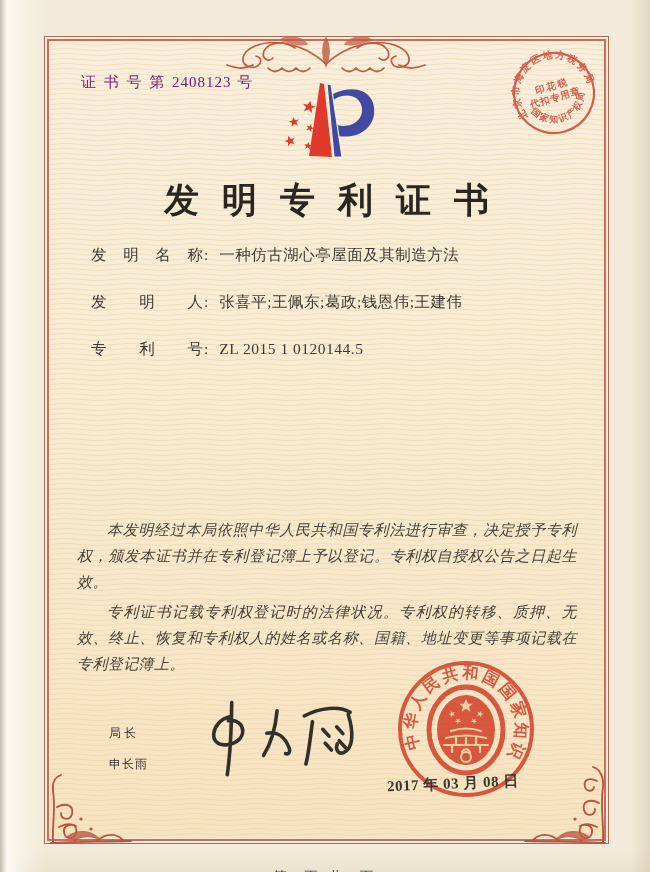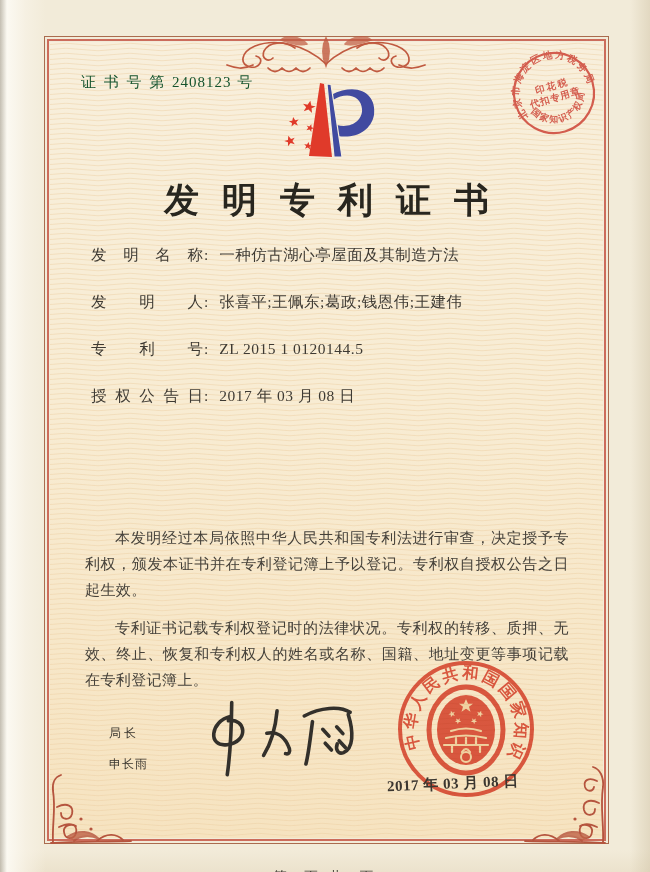--- a/index.html
+++ b/index.html
@@ -14,34 +14,34 @@
   }
   .frame{
     position:absolute;left:44px;top:36px;width:563px;height:806px;
     border:1px solid #aa6b4e;
   }
   .frame-inner{
     position:absolute;inset:2px;border:2px solid rgba(193,72,55,.78);
   }
   .guilloche{position:absolute;left:5px;top:5px;}
   .abs{position:absolute;}
-  .cert-no{left:36px;top:36px;font-size:15px;color:#14532d;letter-spacing:2px;}
+  .cert-no{left:36px;top:36px;font-size:15px;color:#701a75;letter-spacing:2px;}
   .cert-no .num{letter-spacing:1px;}
   .doc-title{
     left:0;top:140px;width:100%;text-align:center;
     font-size:35px;font-weight:600;color:#28261f;
     letter-spacing:23px;text-indent:23px;white-space:nowrap;
   }
   .fields{left:46px;top:208px;width:490px;}
   .field-row{height:21px;margin-bottom:26px;font-size:15.5px;color:#3e3a33;white-space:nowrap;}
   .field-label{display:inline-block;width:112px;text-align:justify;text-align-last:justify;-moz-text-align-last:justify;color:#3e3a33;}
   .field-colon{display:inline-block;margin-left:1px;}
   .field-value{margin-left:11px;letter-spacing:.5px;}
   .body-text{left:28px;top:476px;width:508px;color:#45413a;}
-  .body-text p{margin:12px;font-size:15px;line-height:26px;text-indent:2em;text-align:justify;letter-spacing:.4px;}
+  .body-text p{margin:4px;font-size:15px;line-height:26px;text-indent:2em;text-align:justify;letter-spacing:.4px;font-style:italic;}
   .signer-title{left:64px;top:688px;font-size:12px;color:#3a362f;letter-spacing:3px;}
   .signer-name{left:64px;top:719px;font-size:12px;color:#3a362f;letter-spacing:1px;text-align:right;}
   .signature-svg{left:148px;top:656px;}
   .seal-svg{left:346px;top:617px;mix-blend-mode:multiply;opacity:.95;}
   .seal-date{left:342px;top:737px;width:150px;font-size:15px;font-weight:600;color:#3b3630;
     letter-spacing:.5px;transform:rotate(-2.5deg);white-space:nowrap;}
   .footer-page{left:0;top:813px;width:100%;text-align:center;font-size:13.5px;color:#45413a;letter-spacing:1px;margin-top:18px;}
   .stamp-svg{left:459px;top:6px;transform:rotate(-16deg);opacity:.88;}
   .logo-svg{left:226px;top:36px;}
   .ornament-top{left:178px;top:-17px;}
@@ -150,23 +150,20 @@
 
   <div class="abs fields">
     <div class="field-row">
       <span class="field-label">发明名称</span><span class="field-colon">:</span><span class="field-value">一种仿古湖心亭屋面及其制造方法</span>
     </div>
     <div class="field-row">
       <span class="field-label">发明人</span><span class="field-colon">:</span><span class="field-value">张喜平;王佩东;葛政;钱恩伟;王建伟</span>
     </div>
     <div class="field-row">
       <span class="field-label">专利号</span><span class="field-colon">:</span><span class="field-value">ZL 2015 1 0120144.5</span>
-    </div>
-    <div class="field-row">
-      <span class="field-label">授权公告日</span><span class="field-colon">:</span><span class="field-value">2017 年 03 月 08 日</span>
     </div>
   </div>
 
   <div class="abs body-text">
     <p>本发明经过本局依照中华人民共和国专利法进行审查，决定授予专利权，颁发本证书并在专利登记簿上予以登记。专利权自授权公告之日起生效。</p>
     <p>专利证书记载专利权登记时的法律状况。专利权的转移、质押、无效、终止、恢复和专利权人的姓名或名称、国籍、地址变更等事项记载在专利登记簿上。</p>
   </div>
 
   <div class="abs signer-title">局长</div>
   <div class="abs signer-name">申长雨</div>

